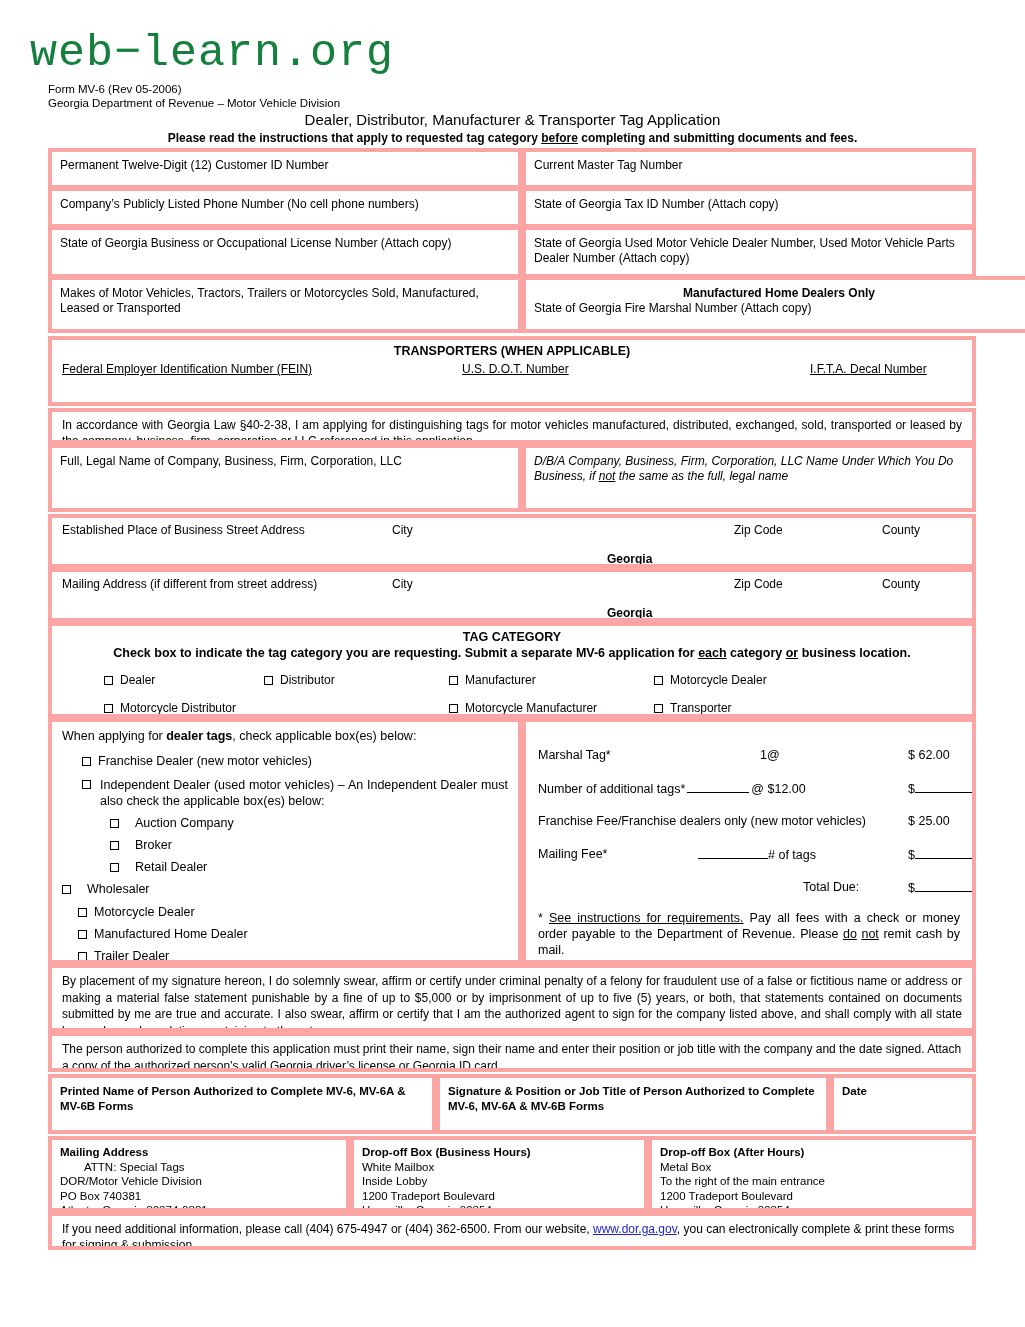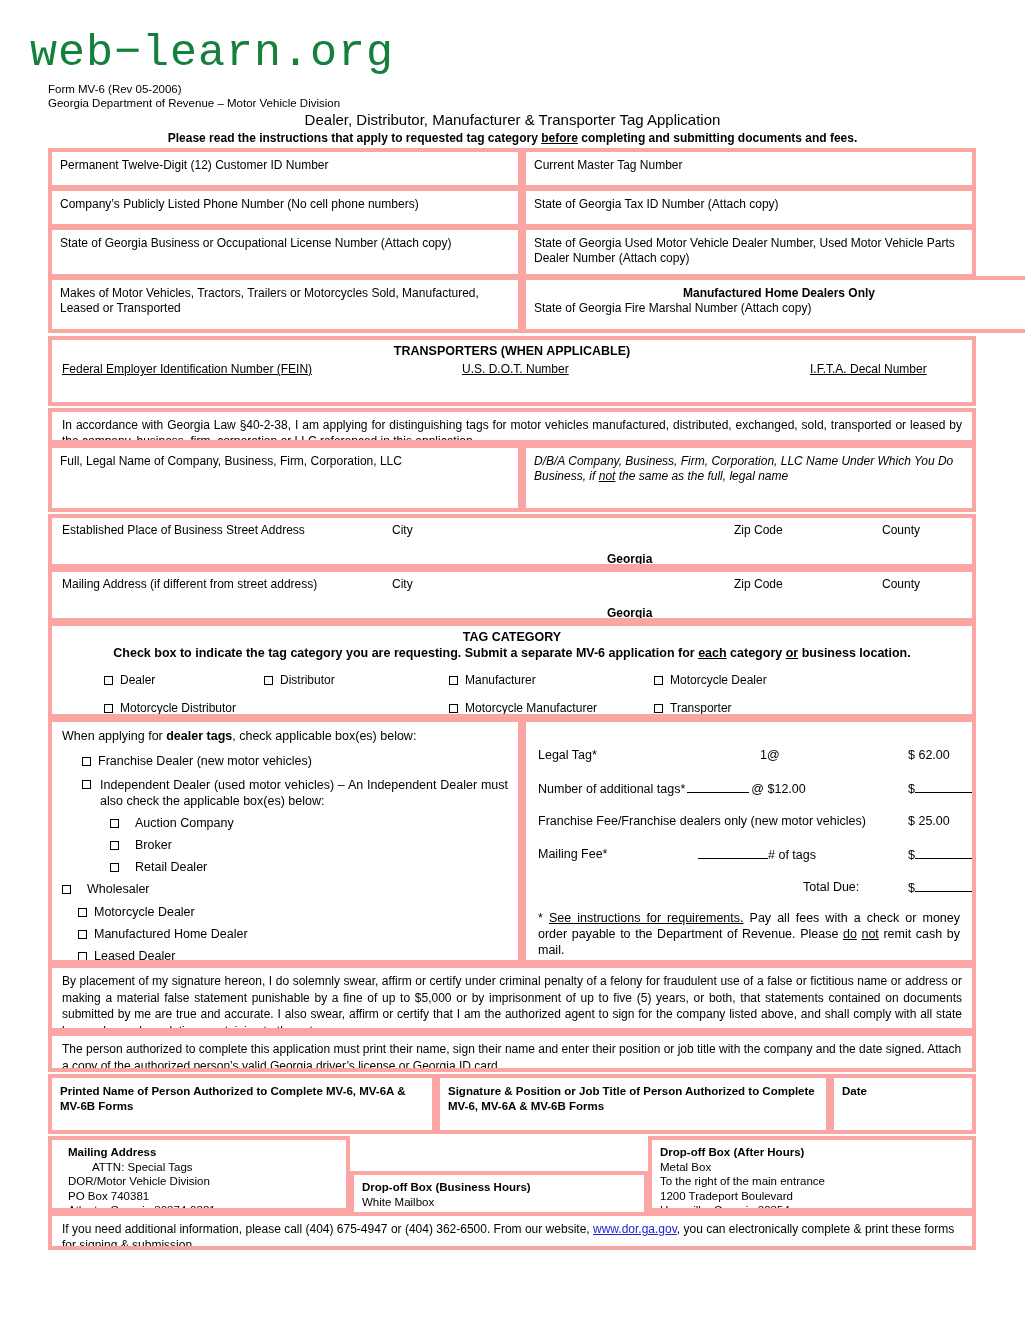--- a/index.html
+++ b/index.html
@@ -165,26 +165,26 @@
       <span class="cb" style="position:absolute;left:0;top:3px;margin:0;"></span><span>Independent Dealer (used motor vehicles) – An Independent Dealer must also check the applicable box(es) below:</span>
     </div>
 
     <div style="margin-top:7px;margin-left:48px;font-size:12.5px;"><span class="cb" style="margin-right:16px;"></span><span>Auction Company</span></div>
     <div style="margin-top:7px;margin-left:48px;font-size:12.5px;"><span class="cb" style="margin-right:16px;"></span><span>Broker</span></div>
     <div style="margin-top:7px;margin-left:48px;font-size:12.5px;"><span class="cb" style="margin-right:16px;"></span><span>Retail Dealer</span></div>
     <div style="margin-top:7px;font-size:12.5px;"><span class="cb" style="margin-right:16px;"></span><span>Wholesaler</span></div>
 
     <div style="margin-top:8px;margin-left:16px;font-size:12.5px;"><span class="cb"></span><span>Motorcycle Dealer</span></div>
     <div style="margin-top:7px;margin-left:16px;font-size:12.5px;"><span class="cb"></span><span>Manufactured Home Dealer</span></div>
-    <div style="margin-top:7px;margin-left:16px;font-size:12.5px;"><span class="cb"></span><span>Leased Dealer</span></div>
+    <div style="margin-top:7px;margin-left:16px;font-size:12.5px;"><span class="cb"></span><span>Trailer Dealer</span></div>
   </div>
 
   <div class="cell" style="left:522px;top:718px;width:454px;height:246px;padding:14px 12px;">
     <div style="position:relative;height:170px;">
-      <span class="feeline" style="left:0;top:12px;">Legal Tag*</span>
+      <span class="feeline" style="left:0;top:12px;">Marshal Tag*</span>
       <span class="feeline" style="left:222px;top:12px;">1@</span>
       <span class="feeline" style="left:370px;top:12px;">$ 62.00</span>
 
       <span class="feeline" style="left:0;top:45px;"><span>Number of additional tags*</span><span class="blankline" style="width:62px;margin:0 2px;"></span><span>@ $12.00</span></span>
       <span class="feeline" style="left:370px;top:45px;"><span>$</span><span class="blankline" style="width:62px;"></span></span>
 
       <span class="feeline" style="left:0;top:78px;">Franchise Fee/Franchise dealers only (new motor vehicles)</span>
       <span class="feeline" style="left:370px;top:78px;">$  25.00</span>
 
       <span class="feeline" style="left:0;top:111px;">Mailing Fee*</span>
@@ -199,28 +199,28 @@
   </div>
 
   <div class="cell just" style="left:48px;top:964px;width:928px;height:68px;padding:5px 10px;line-height:16.5px;"><span>By placement of my signature hereon, I do solemnly swear, affirm or certify under criminal penalty of a felony for fraudulent use of a false or fictitious name or address or making a material false statement punishable by a fine of up to $5,000 or by imprisonment of up to five (5) years, or both, that statements contained on documents submitted by me are true and accurate.  I also swear, affirm or certify that I am the authorized agent to sign for the company listed above, and shall comply with all state laws, rules and regulations pertaining to these tags.</span></div>
 
   <div class="cell" style="left:48px;top:1032px;width:928px;height:40px;padding:5px 10px;line-height:16.5px;"><span>The person authorized to complete this application must print their name, sign their name and enter their position or job title with the company and the date signed. Attach a copy of the authorized person’s valid Georgia driver’s license or Georgia ID card.</span></div>
 
   <div class="cell bold" style="left:48px;top:1074px;width:388px;height:60px;padding:6px 8px;line-height:15px;font-size:11.5px;"><span>Printed Name of Person Authorized to Complete MV-6, MV-6A &amp; MV-6B Forms</span></div>
   <div class="cell bold" style="left:436px;top:1074px;width:394px;height:60px;padding:6px 8px;line-height:15px;font-size:11.5px;"><span>Signature &amp; Position or Job Title of Person Authorized to Complete MV-6, MV-6A &amp; MV-6B Forms</span></div>
   <div class="cell bold" style="left:830px;top:1074px;width:146px;height:60px;padding:6px 8px;line-height:15px;font-size:11.5px;"><span>Date</span></div>
 
-  <div class="cell" style="left:48px;top:1136px;width:302px;height:76px;padding:5px 16px;">
+  <div class="cell" style="left:48px;top:1136px;width:302px;height:76px;padding:5px 8px;">
     <div class="hd bold" style="font-size:11.5px;line-height:14.5px;">Mailing Address</div>
     <div style="font-size:11.5px;line-height:14.5px;margin-left:24px;">ATTN: Special Tags</div>
     <div style="font-size:11.5px;line-height:14.5px;">DOR/Motor Vehicle Division</div>
     <div style="font-size:11.5px;line-height:14.5px;">PO Box 740381</div>
     <div style="font-size:11.5px;line-height:14.5px;">Atlanta, Georgia 30374-0381</div>
   </div>
-  <div class="cell" style="left:350px;top:1136px;width:298px;height:76px;padding:5px 8px;margin-top:35px;">
+  <div class="cell" style="left:350px;top:1136px;width:298px;height:76px;padding:5px 8px;">
     <div class="hd bold" style="font-size:11.5px;line-height:14.5px;">Drop-off Box (Business Hours)</div>
     <div style="font-size:11.5px;line-height:14.5px;">White Mailbox</div>
     <div style="font-size:11.5px;line-height:14.5px;">Inside Lobby</div>
     <div style="font-size:11.5px;line-height:14.5px;">1200 Tradeport Boulevard</div>
     <div style="font-size:11.5px;line-height:14.5px;">Hapeville, Georgia 30354</div>
   </div>
   <div class="cell" style="left:648px;top:1136px;width:328px;height:76px;padding:5px 8px;">
     <div class="hd bold" style="font-size:11.5px;line-height:14.5px;">Drop-off Box (After Hours)</div>
     <div style="font-size:11.5px;line-height:14.5px;">Metal Box</div>
     <div style="font-size:11.5px;line-height:14.5px;">To the right of the main entrance</div>

